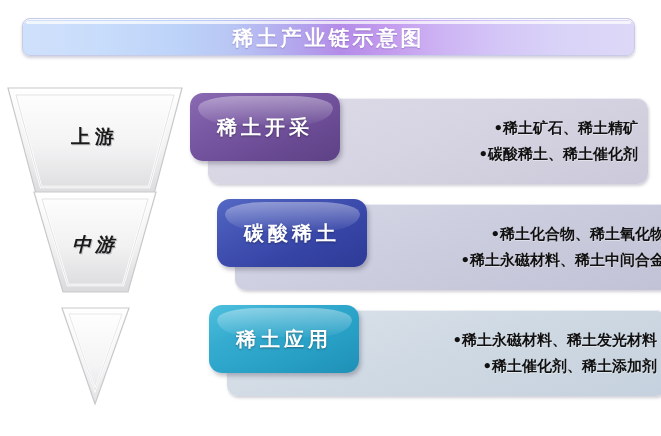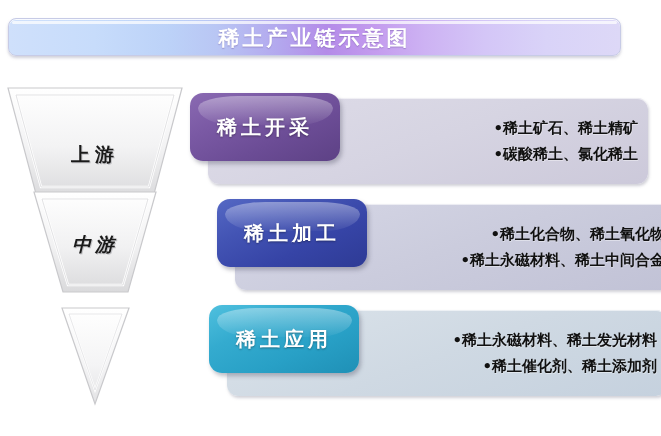--- a/index.html
+++ b/index.html
@@ -18,21 +18,21 @@
   #canvas {
     position: relative;
     width: 661px;
     height: 436px;
     background: #ffffff;
   }
 
   
   .title-bar {
     position: absolute;
-    left: 8px;
+    left: 22px;
     top: 18px;
     width: 613px;
     height: 38px;
     border-radius: 8px;
     background: linear-gradient(90deg,
         #cfe0fb 0%,
         #c7dcfb 14%,
         #bcd2f8 26%,
         #b9c6f4 34%,
         #b3a8ee 44%,
@@ -102,21 +102,21 @@
     font-size: 19px;
     letter-spacing: 5px;
     text-shadow: 1px 1px 0 rgba(170,170,175,0.65);
     z-index: 3;
   }
 
   .seg1 { top: 0;   height: 110px; }
   .seg2 { top: 104px; height: 104px; font-style: italic; }
   .seg3 { top: 220px; height: 100px; }
 
-  .seg1 .label { top: 56px; }
+  .seg1 .label { top: 38px; }
   .seg2 .label { top: 42px; letter-spacing: 4px; }
   .seg3 .label {
     top: 28px;
     letter-spacing: 0px;
     width: 58px;
     left: 60px;
     right: auto;
     line-height: 38px;
   }
 
@@ -268,37 +268,37 @@
         <polygon points="63,8 116,8 89,84" fill="none" stroke="#d7d7da" stroke-width="0.6"></polygon>
       </svg>
     </div>
 
   </div>
 
   <div class="row row1">
     <div class="panel panel-p1">
       <div class="lines">
         <div class="bullet-line"><span class="dot">•</span><span>稀土矿石、稀土精矿</span></div>
-        <div class="bullet-line"><span class="dot">•</span><span>碳酸稀土、氯化稀土</span></div>
+        <div class="bullet-line"><span class="dot">•</span><span>碳酸稀土、稀土催化剂</span></div>
       </div>
     </div>
     <div class="chip chip-1">
       <div class="chip-label">稀土开采</div>
     </div>
   </div>
 
   <div class="row row2">
     <div class="panel panel-p2">
       <div class="lines">
         <div class="bullet-line"><span class="dot">•</span><span>稀土化合物、稀土氧化物</span></div>
         <div class="bullet-line"><span class="dot">•</span><span>稀土永磁材料、稀土中间合金</span></div>
       </div>
     </div>
     <div class="chip chip-2">
-      <div class="chip-label">稀土加工</div>
+      <div class="chip-label">碳酸稀土</div>
     </div>
   </div>
 
   <div class="row row3">
     <div class="panel panel-p3">
       <div class="lines">
         <div class="bullet-line"><span class="dot">•</span><span>稀土永磁材料、稀土发光材料</span></div>
         <div class="bullet-line"><span class="dot">•</span><span>稀土催化剂、稀土添加剂</span></div>
       </div>
     </div>

